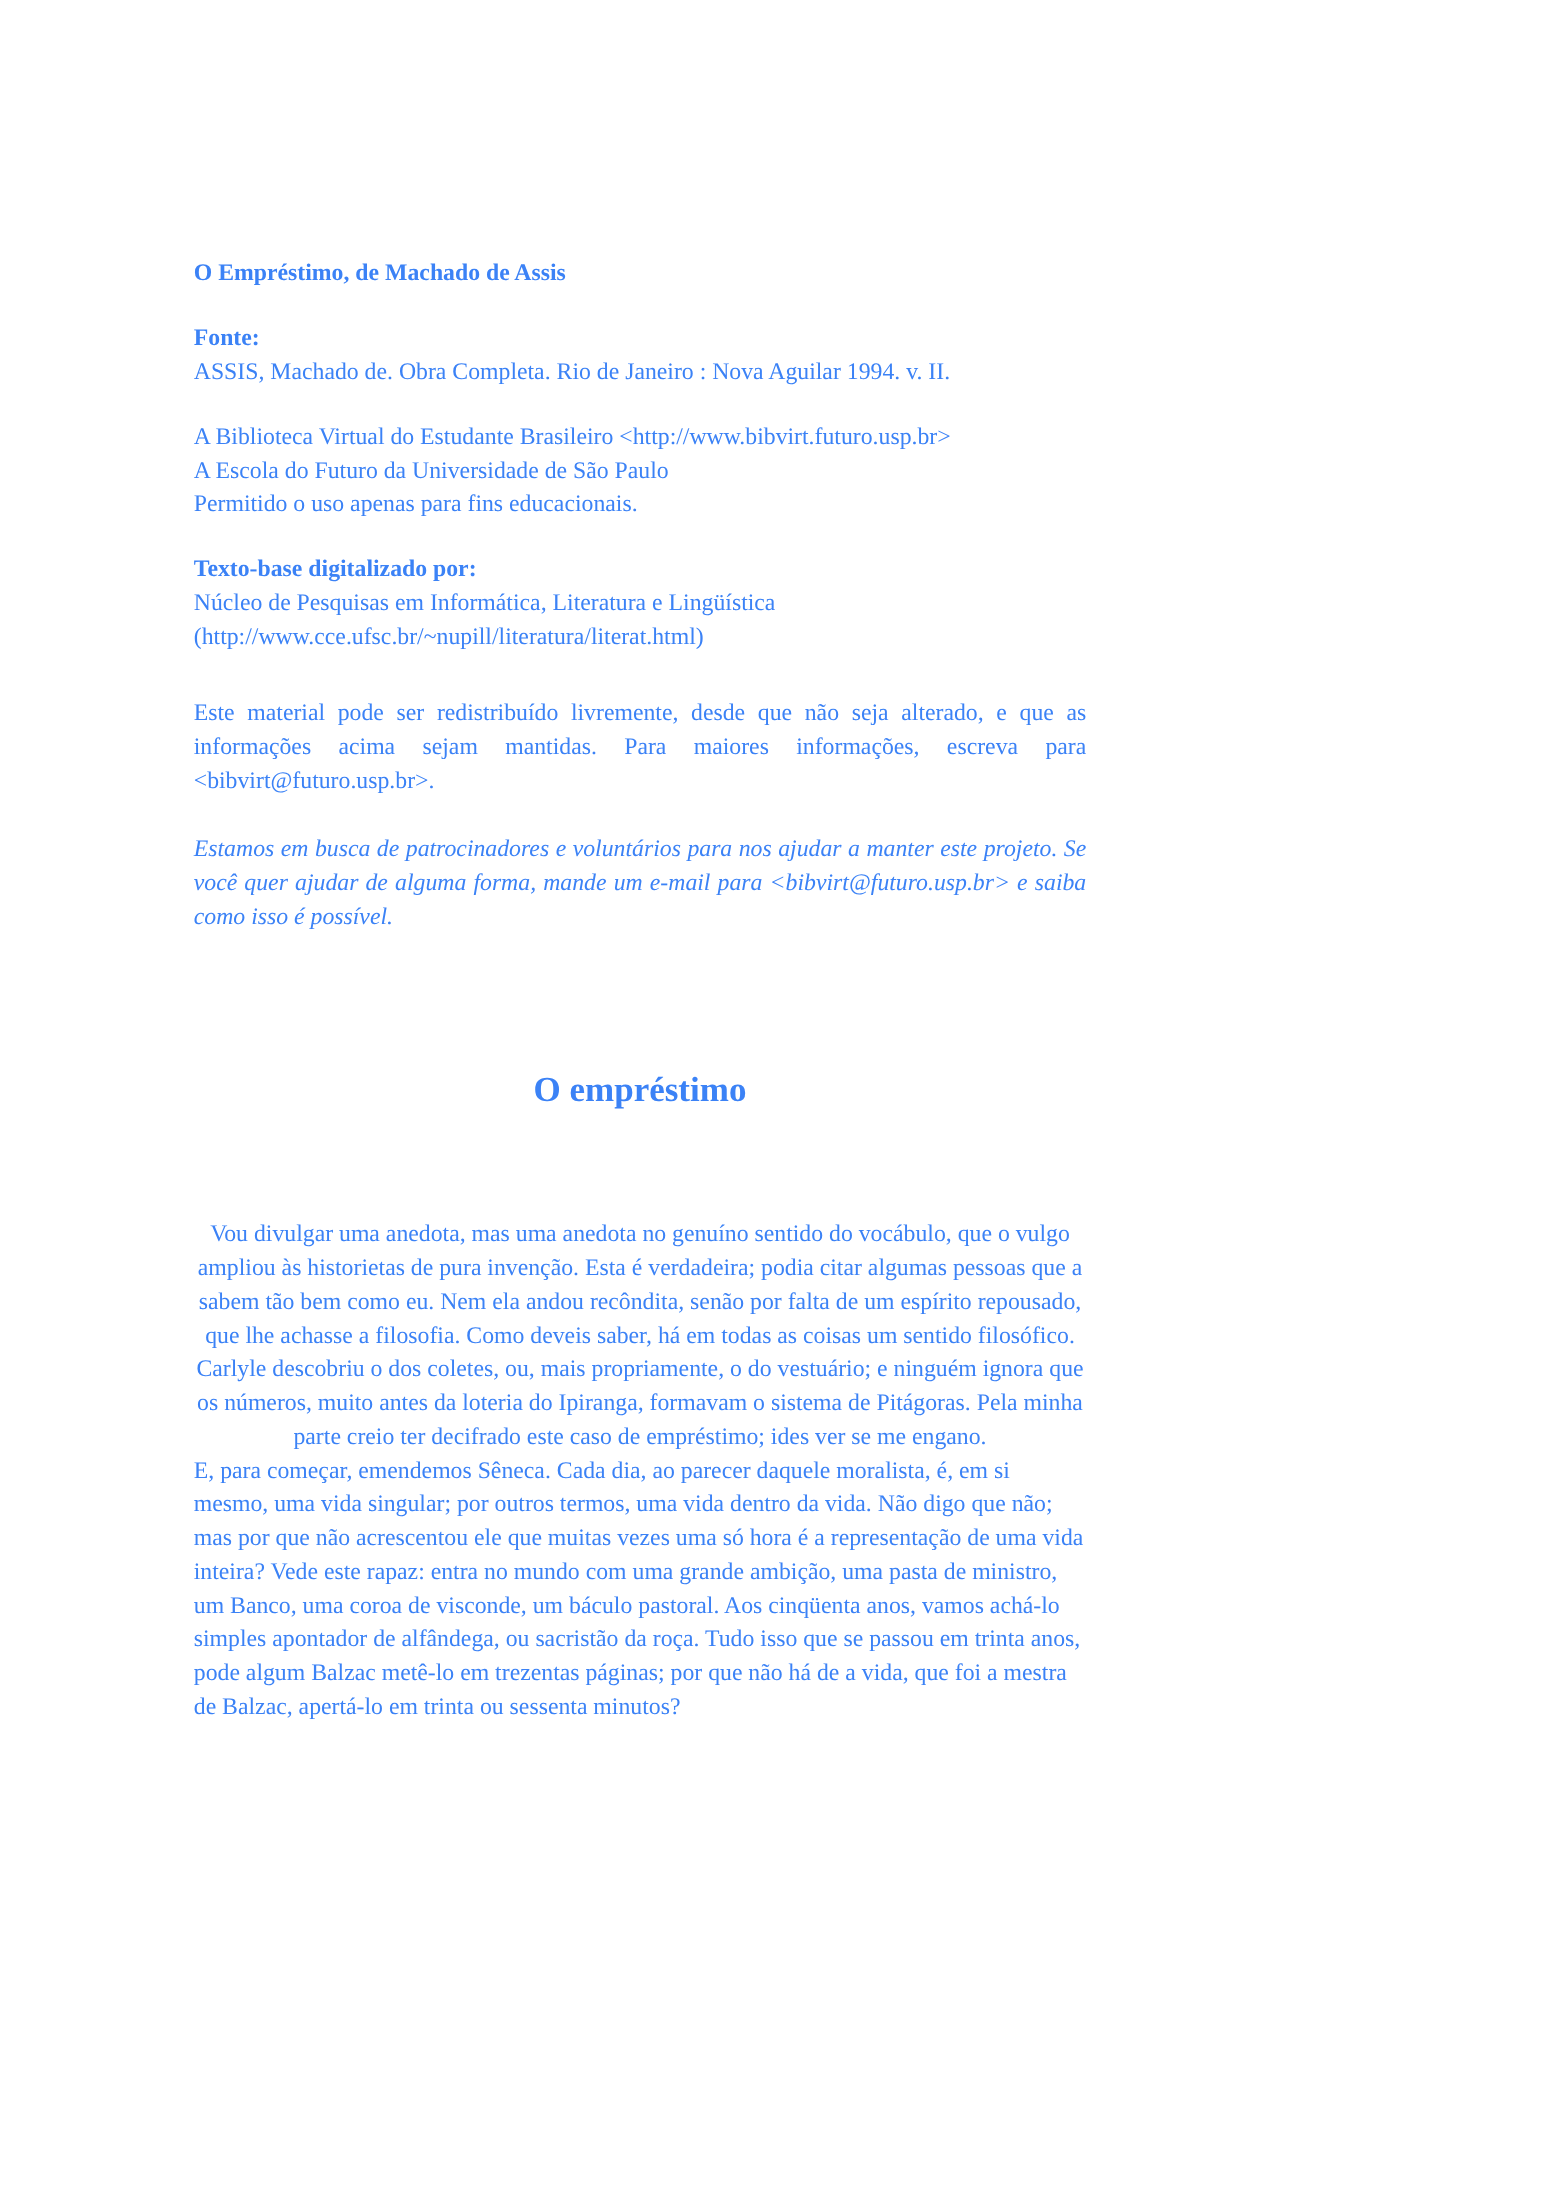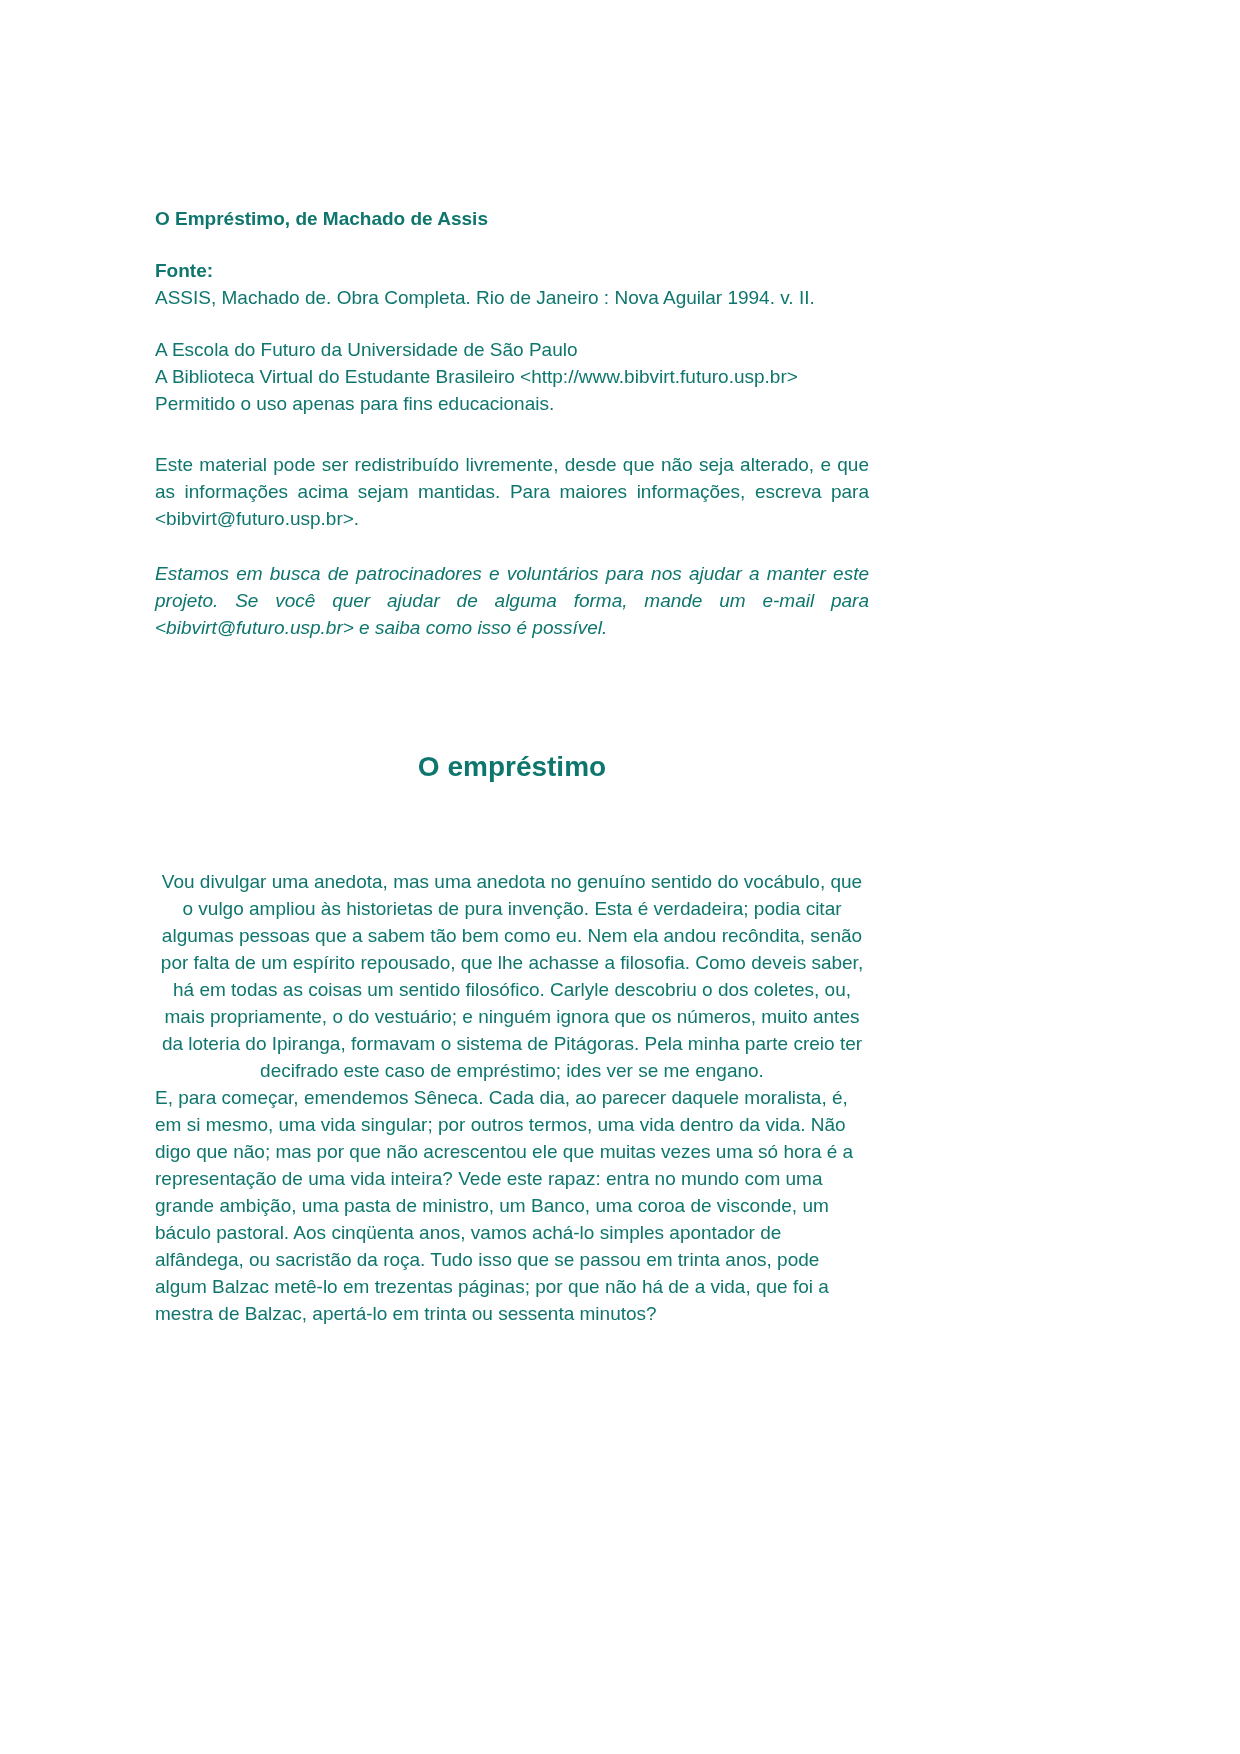--- a/index.html
+++ b/index.html
@@ -5,22 +5,22 @@
   html, body {
     margin: 0;
     padding: 0;
     background: #ffffff;
   }
   .page {
     position: relative;
     width: 1024px;
     height: 1754px;
     background: #ffffff;
-    color: #0f766e;
-    font-family: Liberation Sans, sans-serif;
+    color: #3b82f6;
+    font-family: Liberation Serif, serif;
     font-size: 19px;
     line-height: 27px;
     box-sizing: border-box;
     padding: 205px 155px 0 155px;
     overflow: hidden;
   }
   .doc-title {
     font-size: 19px;
     font-weight: bold;
     margin: 0;
@@ -61,25 +61,30 @@
 <div class="page">
 
   <h1 class="doc-title">O Empréstimo, de Machado de Assis</h1>
 
   <div class="section">
     <div class="section-label">Fonte:</div>
     <div class="section-line">ASSIS, Machado de. Obra Completa. Rio de Janeiro : Nova Aguilar 1994. v. II.</div>
   </div>
 
   <div class="section">
+    <div class="section-line">A Biblioteca Virtual do Estudante Brasileiro &lt;http://www.bibvirt.futuro.usp.br&gt;</div>
     <div class="section-line">A Escola do Futuro da Universidade de São Paulo</div>
-    <div class="section-line">A Biblioteca Virtual do Estudante Brasileiro &lt;http://www.bibvirt.futuro.usp.br&gt;</div>
     <div class="section-line">Permitido o uso apenas para fins educacionais.</div>
   </div>
 
+  <div class="section">
+    <div class="section-label">Texto-base digitalizado por:</div>
+    <div class="section-line">Núcleo de Pesquisas em Informática, Literatura e Lingüística</div>
+    <div class="section-line">(http://www.cce.ufsc.br/~nupill/literatura/literat.html)</div>
+  </div>
 
   <p class="notice">Este material pode ser redistribuído livremente, desde que não seja alterado, e que as informações acima sejam mantidas. Para maiores informações, escreva para &lt;bibvirt@futuro.usp.br&gt;.</p>
 
   <p class="appeal">Estamos em busca de patrocinadores e voluntários para nos ajudar a manter este projeto. Se você quer ajudar de alguma forma, mande um e-mail para &lt;bibvirt@futuro.usp.br&gt; e saiba como isso é possível.</p>
 
   <h2 class="story-title">O empréstimo</h2>
 
   <p class="body-para first">Vou divulgar uma anedota, mas uma anedota no genuíno sentido do vocábulo, que o vulgo ampliou às historietas de pura invenção. Esta é verdadeira; podia citar algumas pessoas que a sabem tão bem como eu. Nem ela andou recôndita, senão por falta de um espírito repousado, que lhe achasse a filosofia. Como deveis saber, há em todas as coisas um sentido filosófico. Carlyle descobriu o dos coletes, ou, mais propriamente, o do vestuário; e ninguém ignora que os números, muito antes da loteria do Ipiranga, formavam o sistema de Pitágoras. Pela minha parte creio ter decifrado este caso de empréstimo; ides ver se me engano.</p>
   <p class="body-para">E, para começar, emendemos Sêneca. Cada dia, ao parecer daquele moralista, é, em si mesmo, uma vida singular; por outros termos, uma vida dentro da vida. Não digo que não; mas por que não acrescentou ele que muitas vezes uma só hora é a representação de uma vida inteira? Vede este rapaz: entra no mundo com uma grande ambição, uma pasta de ministro, um Banco, uma coroa de visconde, um báculo pastoral. Aos cinqüenta anos, vamos achá-lo simples apontador de alfândega, ou sacristão da roça. Tudo isso que se passou em trinta anos, pode algum Balzac metê-lo em trezentas páginas; por que não há de a vida, que foi a mestra de Balzac, apertá-lo em trinta ou sessenta minutos?</p>
 

